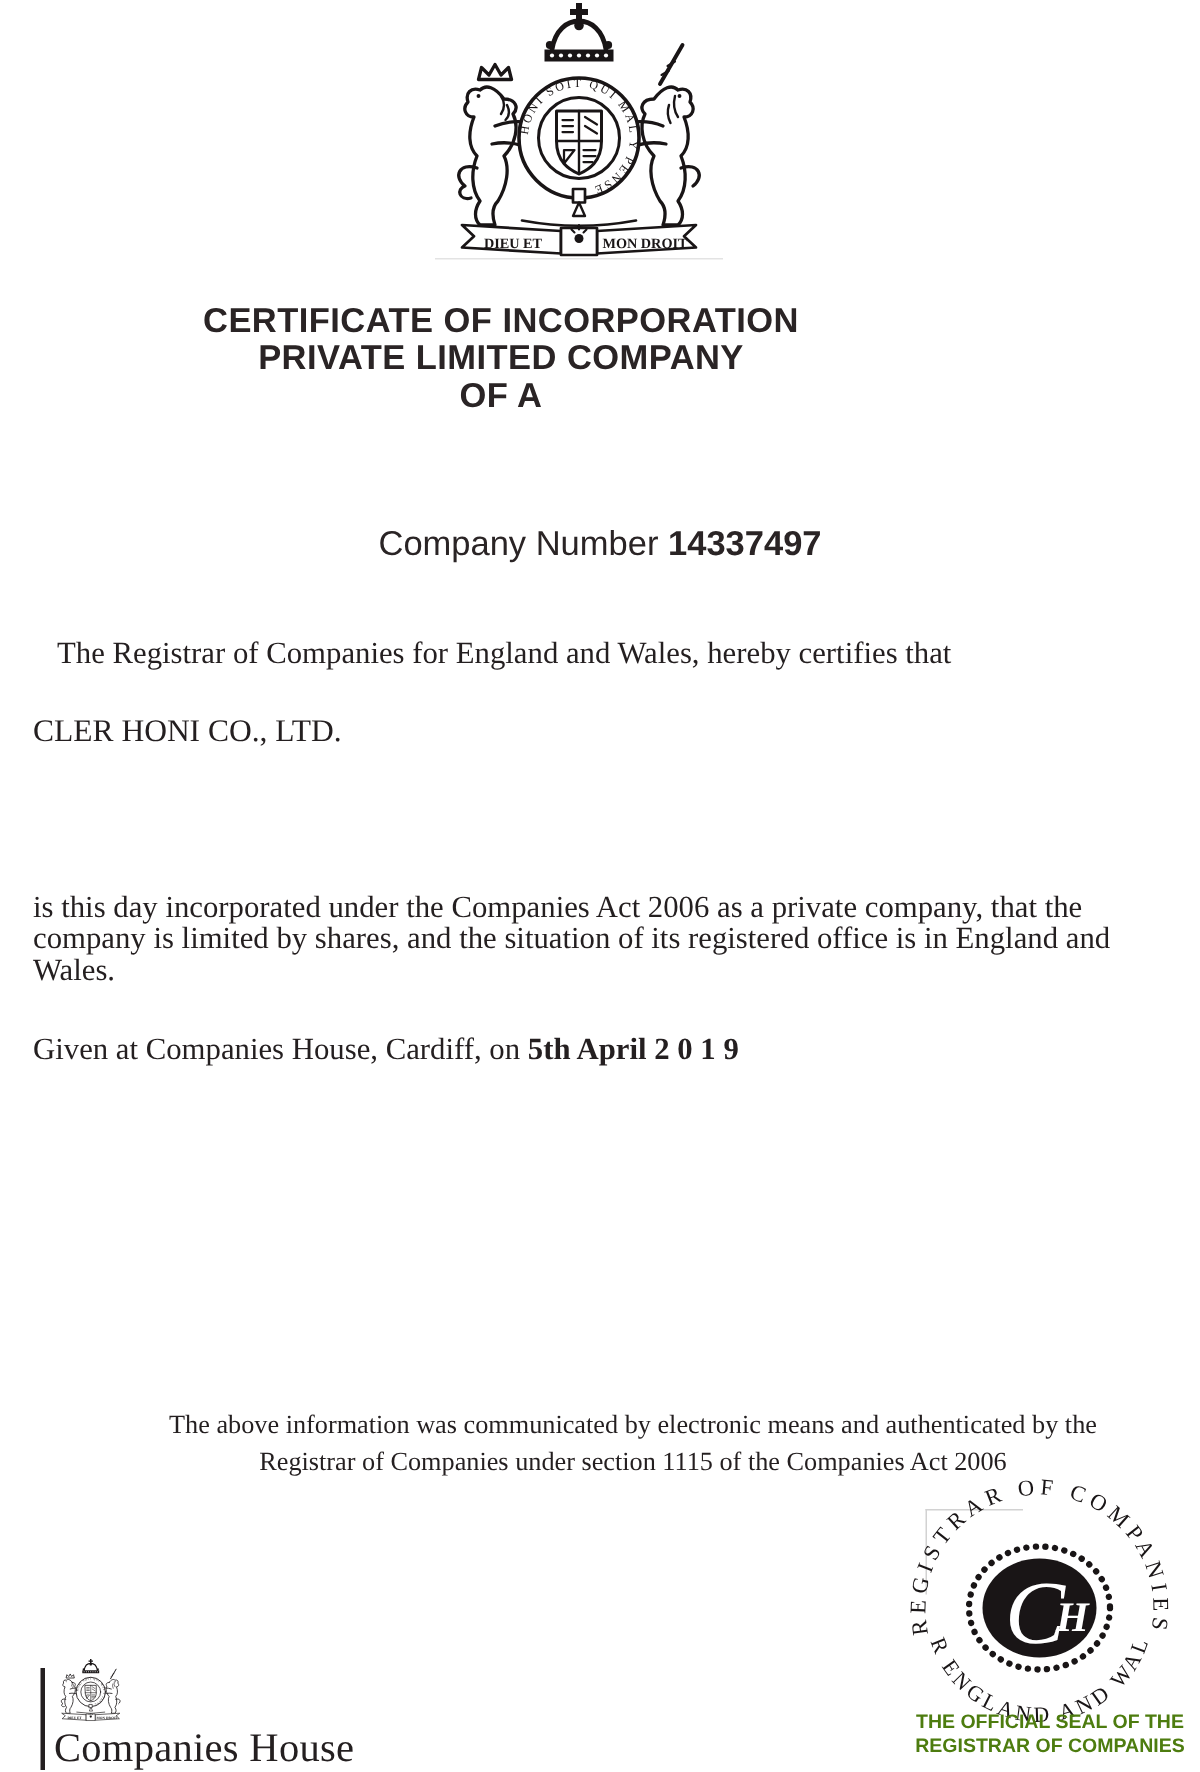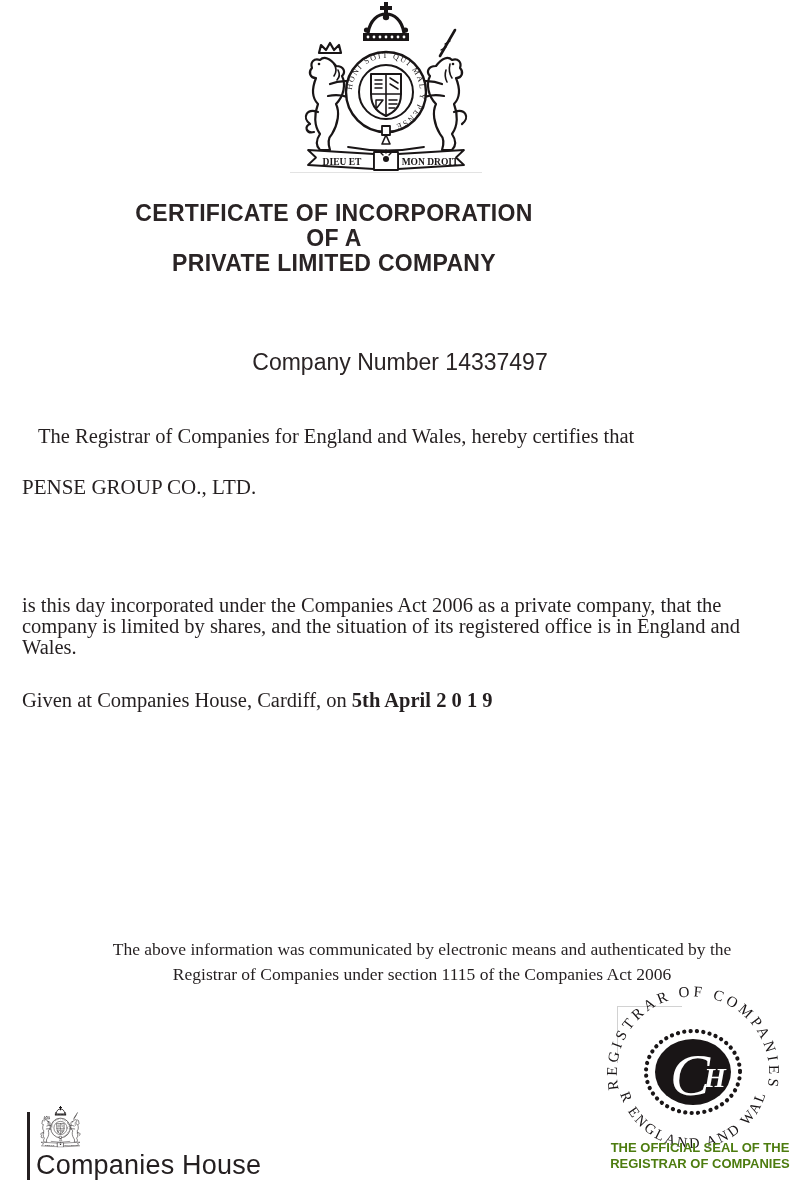--- a/index.html
+++ b/index.html
@@ -13,21 +13,21 @@
   .arms-wrap{left:290px;top:0;width:192px;height:172px;border-bottom:1px solid #e3e3e3;}
 
   
   .title{left:0;top:201px;width:668px;text-align:center;
     font-family:"Liberation Sans", sans-serif;font-weight:bold;
     font-size:23px;line-height:25px;color:#2a2425;letter-spacing:.3px;}
 
   
   .company-number{left:0;top:349px;width:800px;text-align:center;
     font-family:"Liberation Sans", sans-serif;font-size:23px;color:#2a2425;}
-  .company-number b{font-weight:normal;}
+  .company-number b{font-weight:bold;}
 
   
   .registrar-line{left:22px;top:425px;width:760px;font-size:20.5px;margin-left:16px;}
   .company-name{left:22px;top:475px;width:760px;font-size:21px;}
   .incorp-par{left:22px;top:573px;width:756px;font-size:20.5px;line-height:21px;margin-top:22px;}
   .given-line{left:22px;top:689px;width:760px;font-size:20.5px;}
   .given-line b{font-weight:bold;}
 
   
   .footer-note{left:0;top:937px;width:780px;text-align:center;
@@ -39,21 +39,21 @@
 
   
   .seal{left:604px;top:983px;width:178px;height:178px;}
   .seal-caption{left:610px;top:1140px;width:180px;text-align:center;
     font-family:"Liberation Sans", sans-serif;font-weight:bold;
     font-size:13px;line-height:15.5px;color:#4d7c0f;}
 
   
   .logo-bar{left:27px;top:1112px;width:3px;height:68px;background:#241f20;}
   .logo-crest{left:37px;top:1105px;width:47px;height:43px;}
-  .logo-text{left:36px;top:1150px;font-family:Liberation Sans, sans-serif;
+  .logo-text{left:36px;top:1150px;font-family:Liberation Serif, serif;
     font-size:27px;color:#241f20;letter-spacing:.2px;}
 
   svg text{font-family:"Liberation Serif", serif;}
 </style>
 </head>
 <body>
 
 <div class="abs arms-wrap">
   <svg width="192" height="172" viewBox="0 0 192 172">
     <symbol id="royal-arms-symbol" viewBox="0 0 192 172">
@@ -124,31 +124,31 @@
           <text x="140" y="165" font-size="9.5" font-weight="bold" text-anchor="middle" fill="#191516" stroke="none">MON DROIT</text>
         </g>
       </g>
     </symbol>
     <use href="#royal-arms-symbol" x="0" y="0" width="192" height="172"></use>
   </svg>
 </div>
 
 <div class="abs title">
   <div>CERTIFICATE OF INCORPORATION</div>
+  <div>PRIVATE LIMITED COMPANY</div>
   <div>OF A</div>
-  <div>PRIVATE LIMITED COMPANY</div>
 </div>
 
 <div class="abs company-number">
   <span>Company Number </span><b>14337497</b>
 </div>
 
 <div class="abs registrar-line">The Registrar of Companies for England and Wales, hereby certifies that</div>
 
-<div class="abs company-name">PENSE GROUP CO., LTD.</div>
+<div class="abs company-name">CLER HONI CO., LTD.</div>
 
 <div class="abs incorp-par">is this day incorporated under the Companies Act 2006 as a private company, that the company is limited by shares, and the situation of its registered office is in England and Wales.</div>
 
 <div class="abs given-line">
   <span>Given at Companies House, Cardiff, on </span><b>5th April 2 0 1 9</b>
 </div>
 
 <div class="abs footer-note">
   <div>The above information was communicated by electronic means and authenticated by the</div>
   <div>Registrar of Companies under section 1115 of the Companies Act 2006</div>

